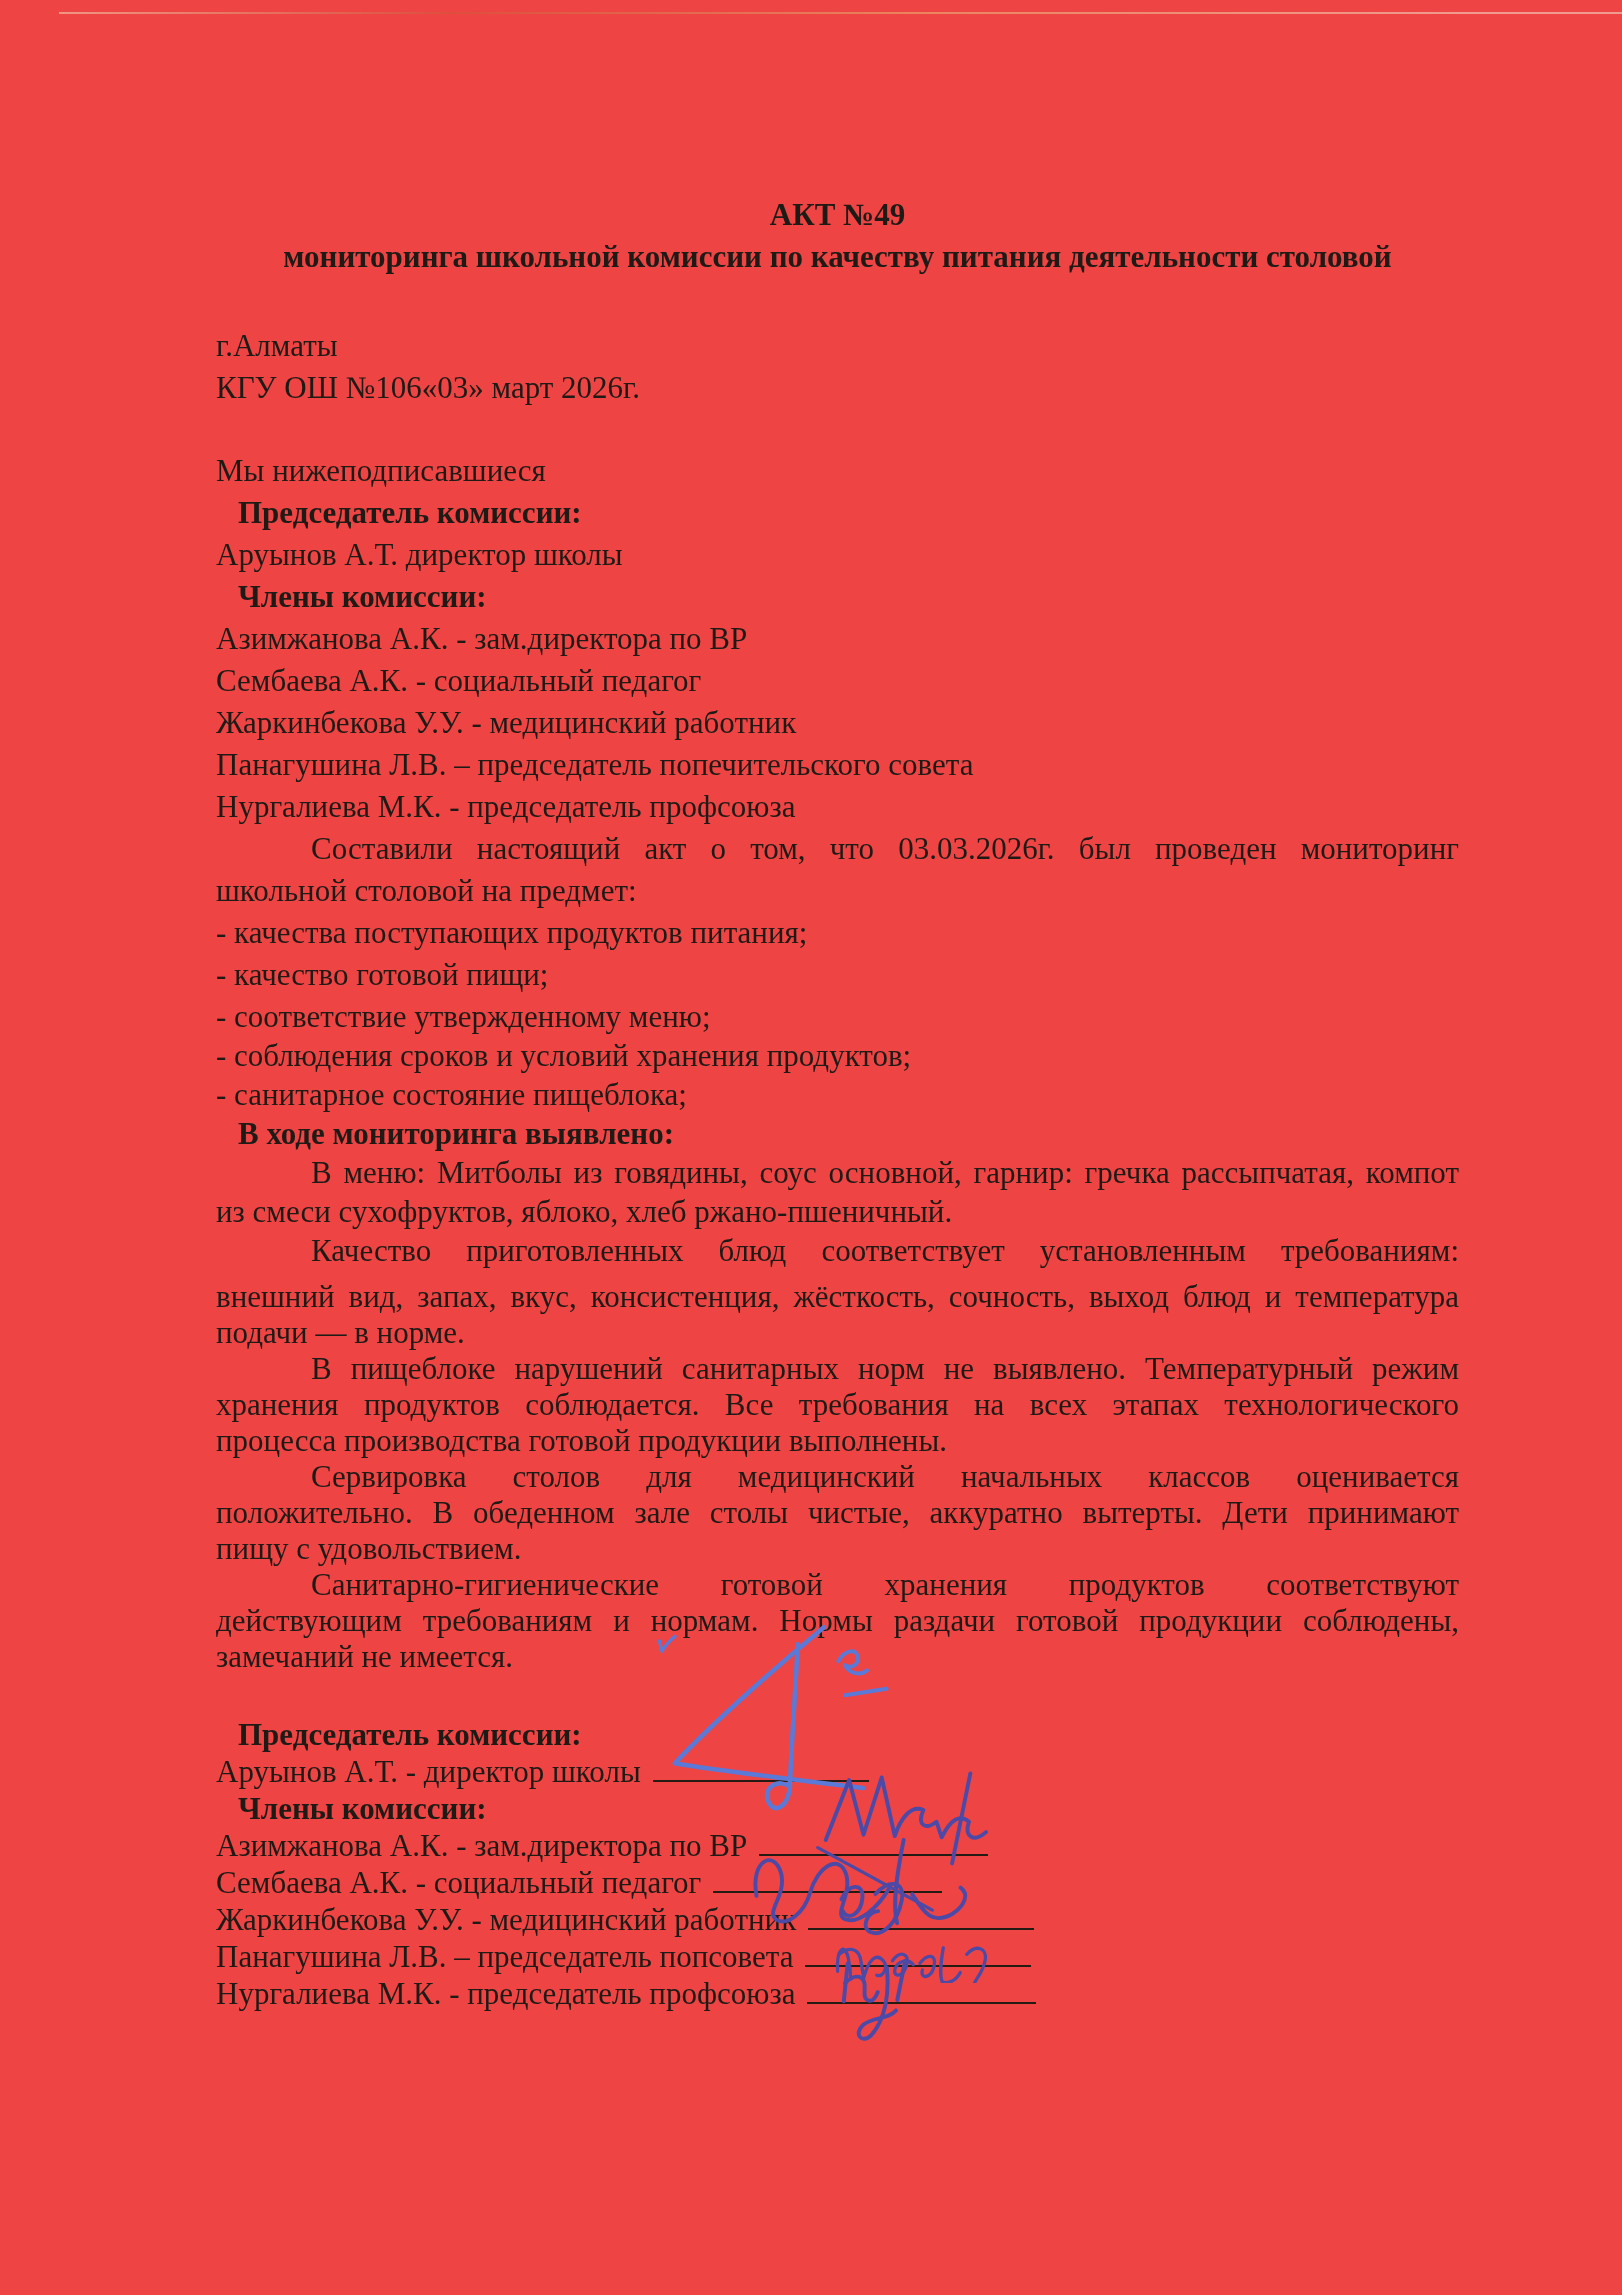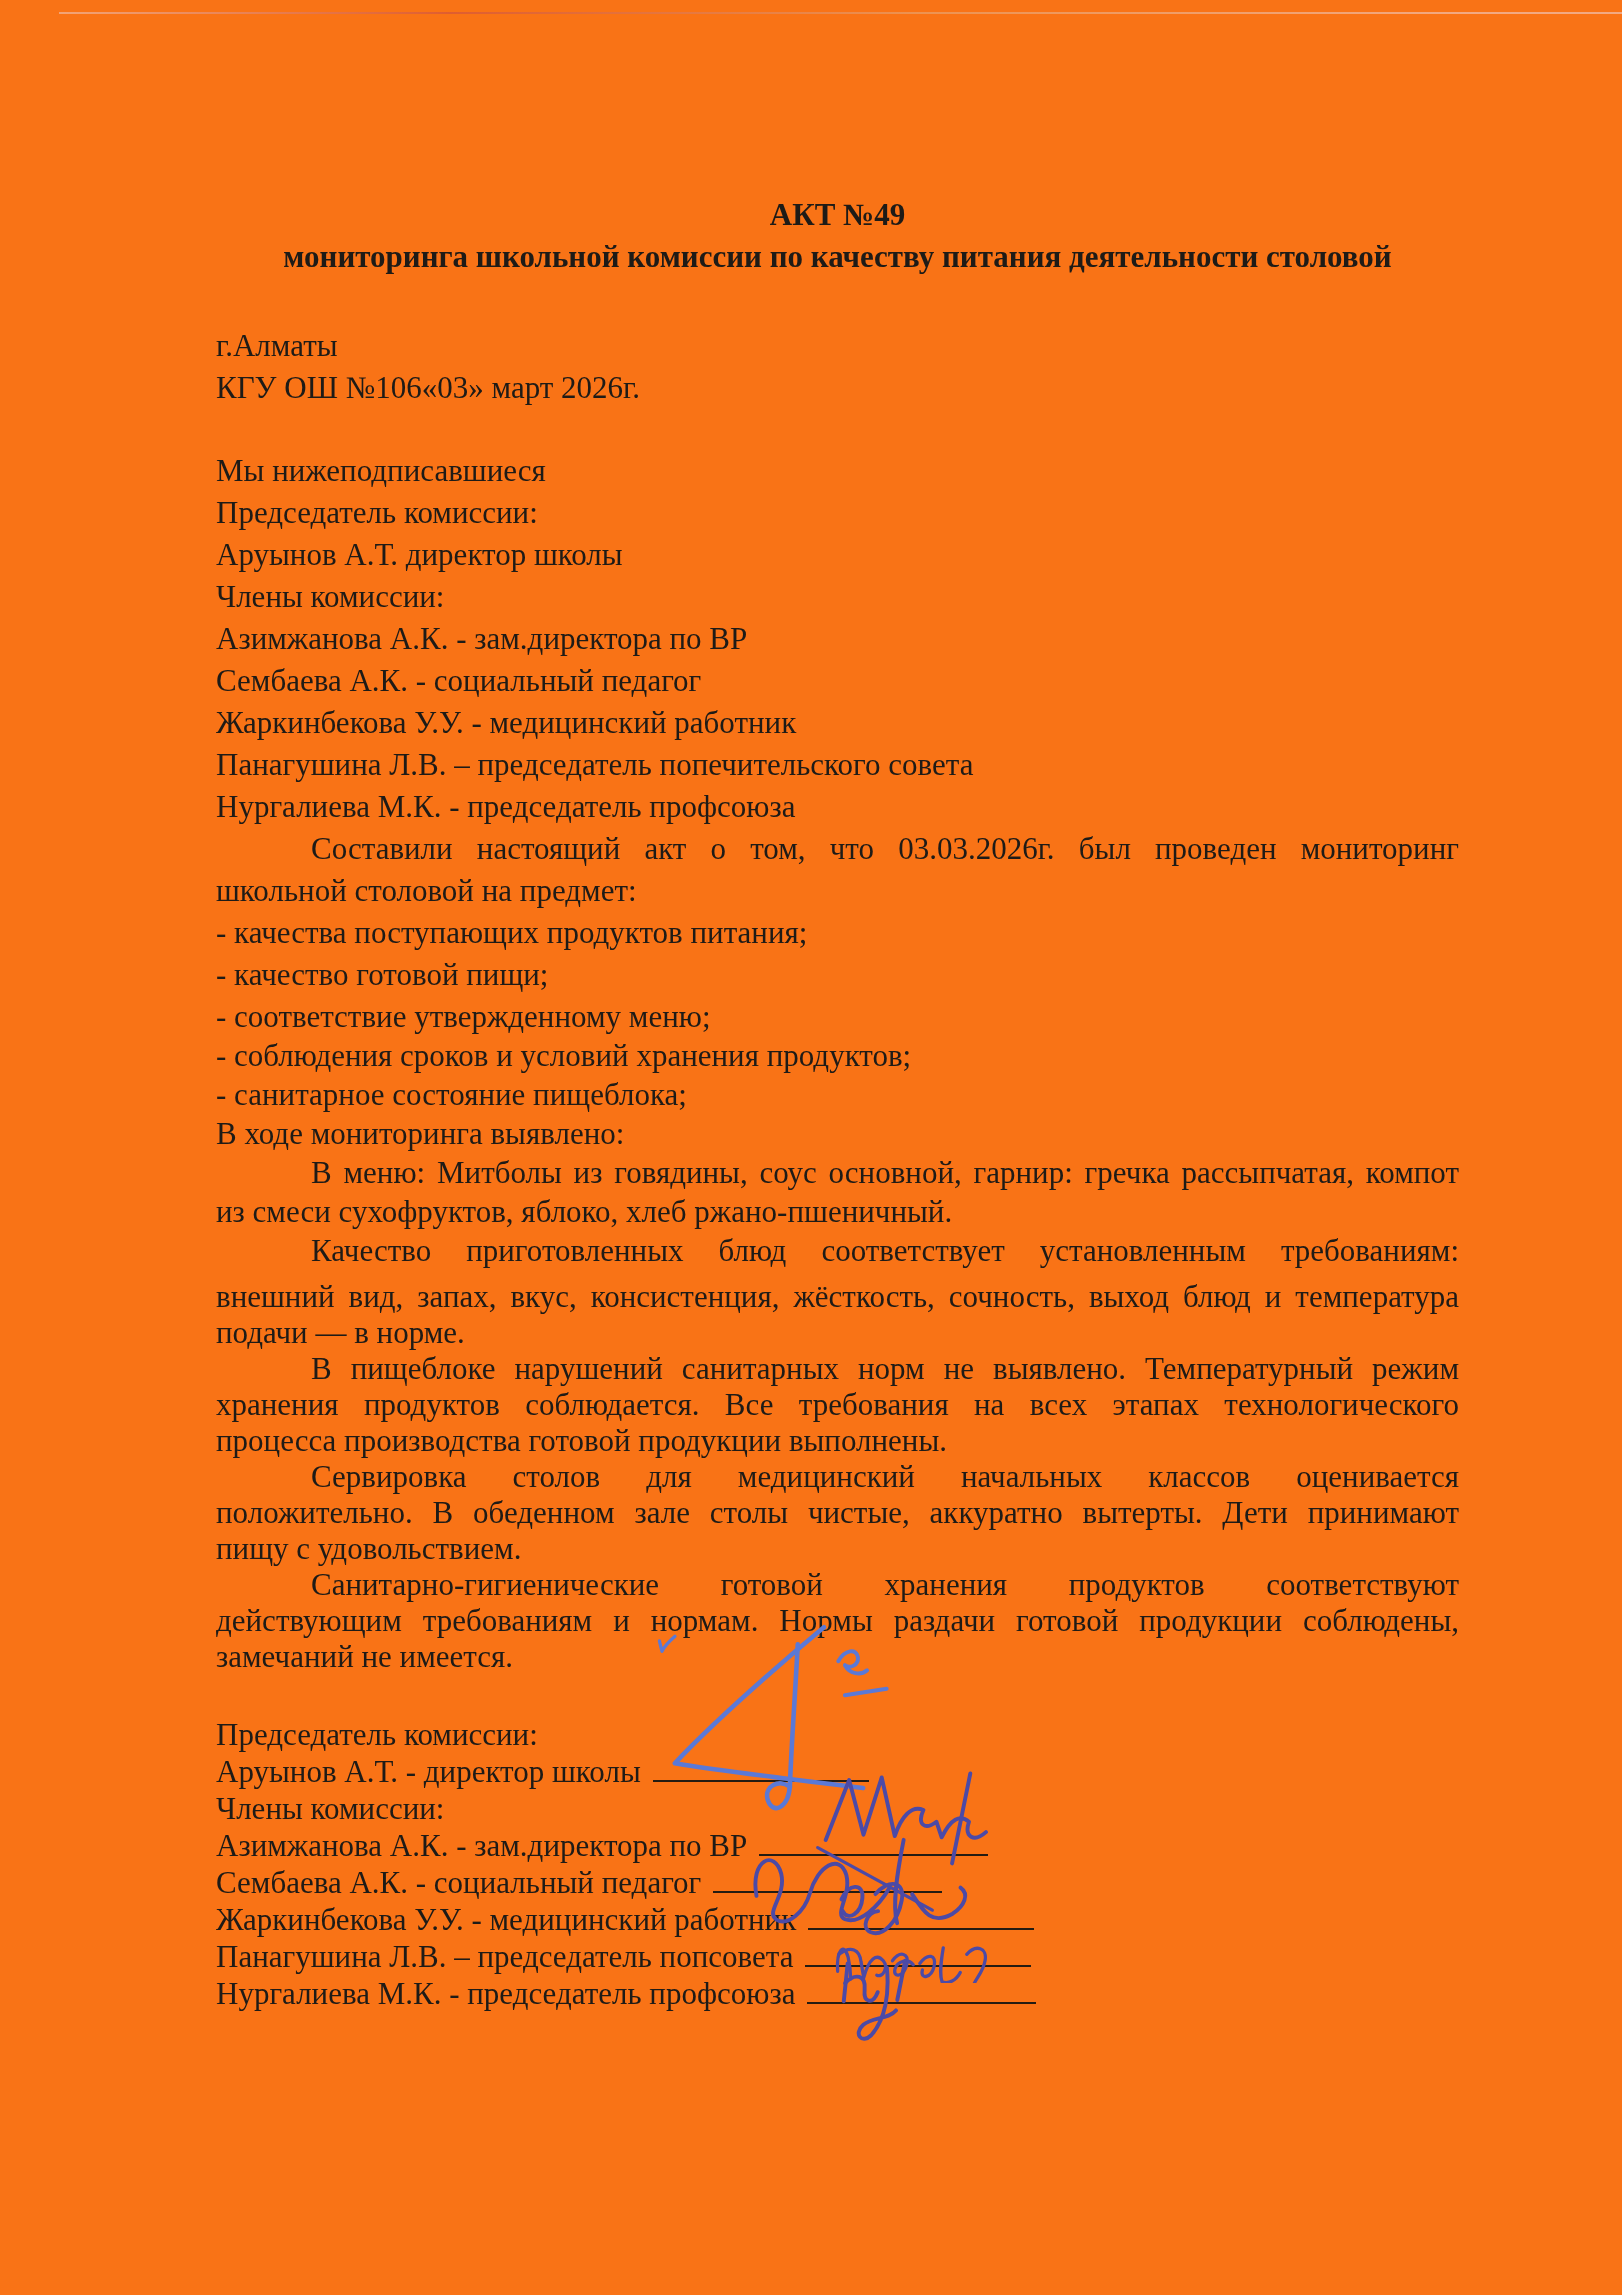--- a/index.html
+++ b/index.html
@@ -1,19 +1,19 @@
 <!DOCTYPE html>
 <html lang="ru" style="--ink: #4c4aa6; --ink-light: #5b79d6;font-size:10.5px"><head>
 <meta charset="utf-8">
 <style>
   html,body{margin:0;padding:0;background:#e8e6e2;}
   .page{
     position:relative;
     width:1623px;height:2295px;
-    background:#f97316;
+    background:#ef4444;
     overflow:hidden;
     font-family:"Liberation Serif","DejaVu Serif",serif;
     color:#1e1b17;
   }
   .scan-line{
     position:absolute;top:11.8px;left:59px;right:0;height:2px;
     background:linear-gradient(90deg,#f0b9a0,#d4543a 25%,#e8a06a 55%,#f0c0b0 90%);
     opacity:.7;
   }
   .sec{position:absolute;left:216px;width:1243px;font-size:31px;}
@@ -21,21 +21,21 @@
   .sec-a .ln,.sec-b .ln,.sec-c .ln{height:42px;line-height:42px;}
   .sec-d1 .ln{height:39px;line-height:39px;}
   .sec-d2 .ln{height:36px;line-height:36px;}
   .sec-e .row{height:37px;line-height:37px;display:flex;align-items:baseline;}
   .sec-a{top:194px;text-align:center;font-weight:700;}
   .sec-b{top:325px;}
   .sec-c{top:450px;}
   .sec-d1{top:997px;}
   .sec-d2{top:1279px;}
   .sec-e{top:1716px;}
-  .b{font-weight:400;}
+  .b{font-weight:700;margin-left:22px;}
   .js{ text-align:justify;text-align-last:justify;white-space:normal;}
   .ind{padding-left:95px;}
   .daterow{display:flex;}
   .daterow .date{margin-right:60px;}
   .sig-line{
     display:inline-block;height:26px;margin-left:11.8px;
     border-bottom:2.6px solid #241c12;
   }
   .sig-svg{position:absolute;pointer-events:none;}
   .sig-svg path{fill:none;stroke-linecap:round;stroke-linejoin:round;}

